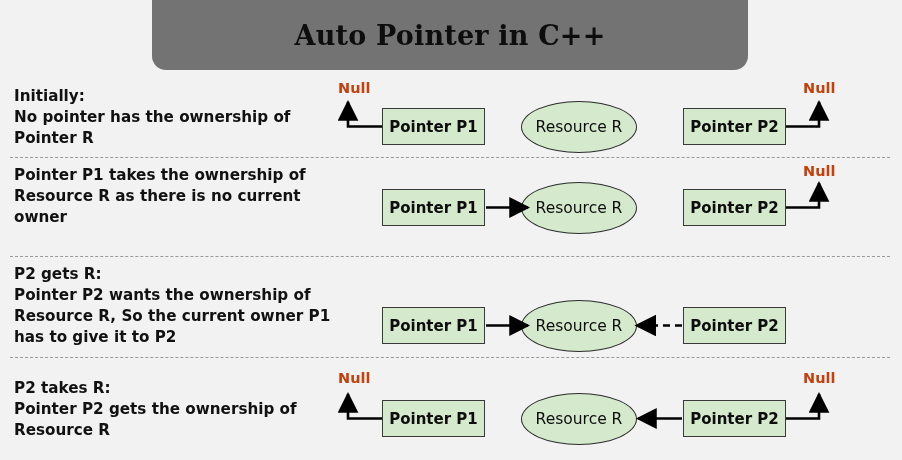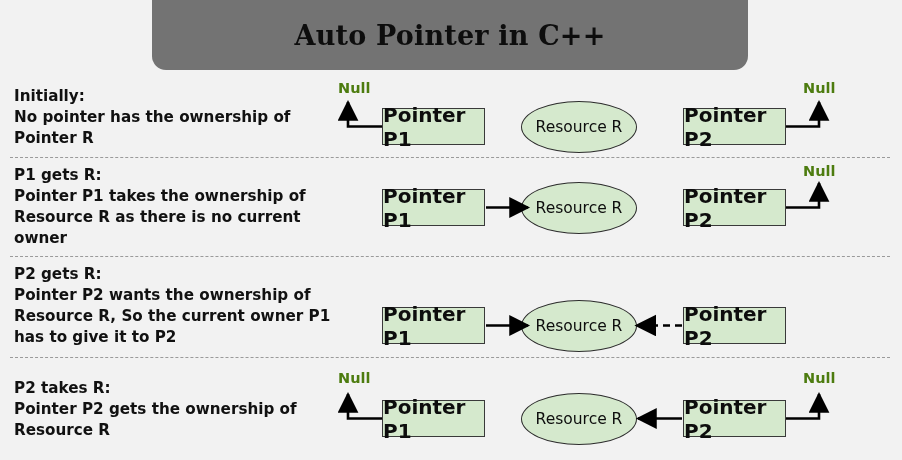--- a/index.html
+++ b/index.html
@@ -68,21 +68,21 @@
   .nodebox {
     position: absolute;
     width: 103px;
     height: 37px;
     background: #d5e9cd;
     border: 1.6px solid #3a3a3a;
     box-sizing: border-box;
     display: flex;
     align-items: center;
     justify-content: center;
-    font-size: 20px;
+    font-size: 15px;
     font-weight: 700;
     color: #0d0d0d;
   }
   .ellipse {
     position: absolute;
     width: 116px;
     height: 52px;
     background: #d5e9cd;
     border: 1.6px solid #2d2d2d;
     border-radius: 50%;
@@ -93,21 +93,21 @@
     font-size: 15.5px;
     font-weight: 400;
     color: #0d0d0d;
   }
 
   
   .null-label {
     position: absolute;
     font-size: 14.5px;
     font-weight: 700;
-    color: #4d7c0f;
+    color: #c2410c;
     white-space: nowrap;
   }
 
   
   .arrows {
     position: absolute;
     left: 0; top: 0;
     width: 572px;
     height: 100%;
     overflow: visible;
@@ -157,21 +157,20 @@
 
       <path d="M456,46.5 L489,46.5 L489,22" fill="none" stroke="#000" stroke-width="2.6" marker-end="url(#ah0b)"></path>
     </svg>
   </div>
 </div>
 
 <div class="separator" style="top:157px;"></div>
 
 <div class="row" id="row-1" style="top:163px; height:88px;">
   <div class="row-caption" style="top:2px;">
-    <span class="cap-head">P1 gets R:</span>
     <span class="cap-body">Pointer P1 takes the ownership of Resource R as there is no current owner</span>
   </div>
   <div class="stage">
     <span class="null-label" style="left:473px; top:0px;">Null</span>
 
     <div class="nodebox" style="left:52px; top:26px;">Pointer P1</div>
     <div class="ellipse" style="left:191px; top:19px;">Resource R</div>
     <div class="nodebox" style="left:353px; top:26px;">Pointer P2</div>
 
     <svg class="arrows" viewBox="0 0 572 88">

